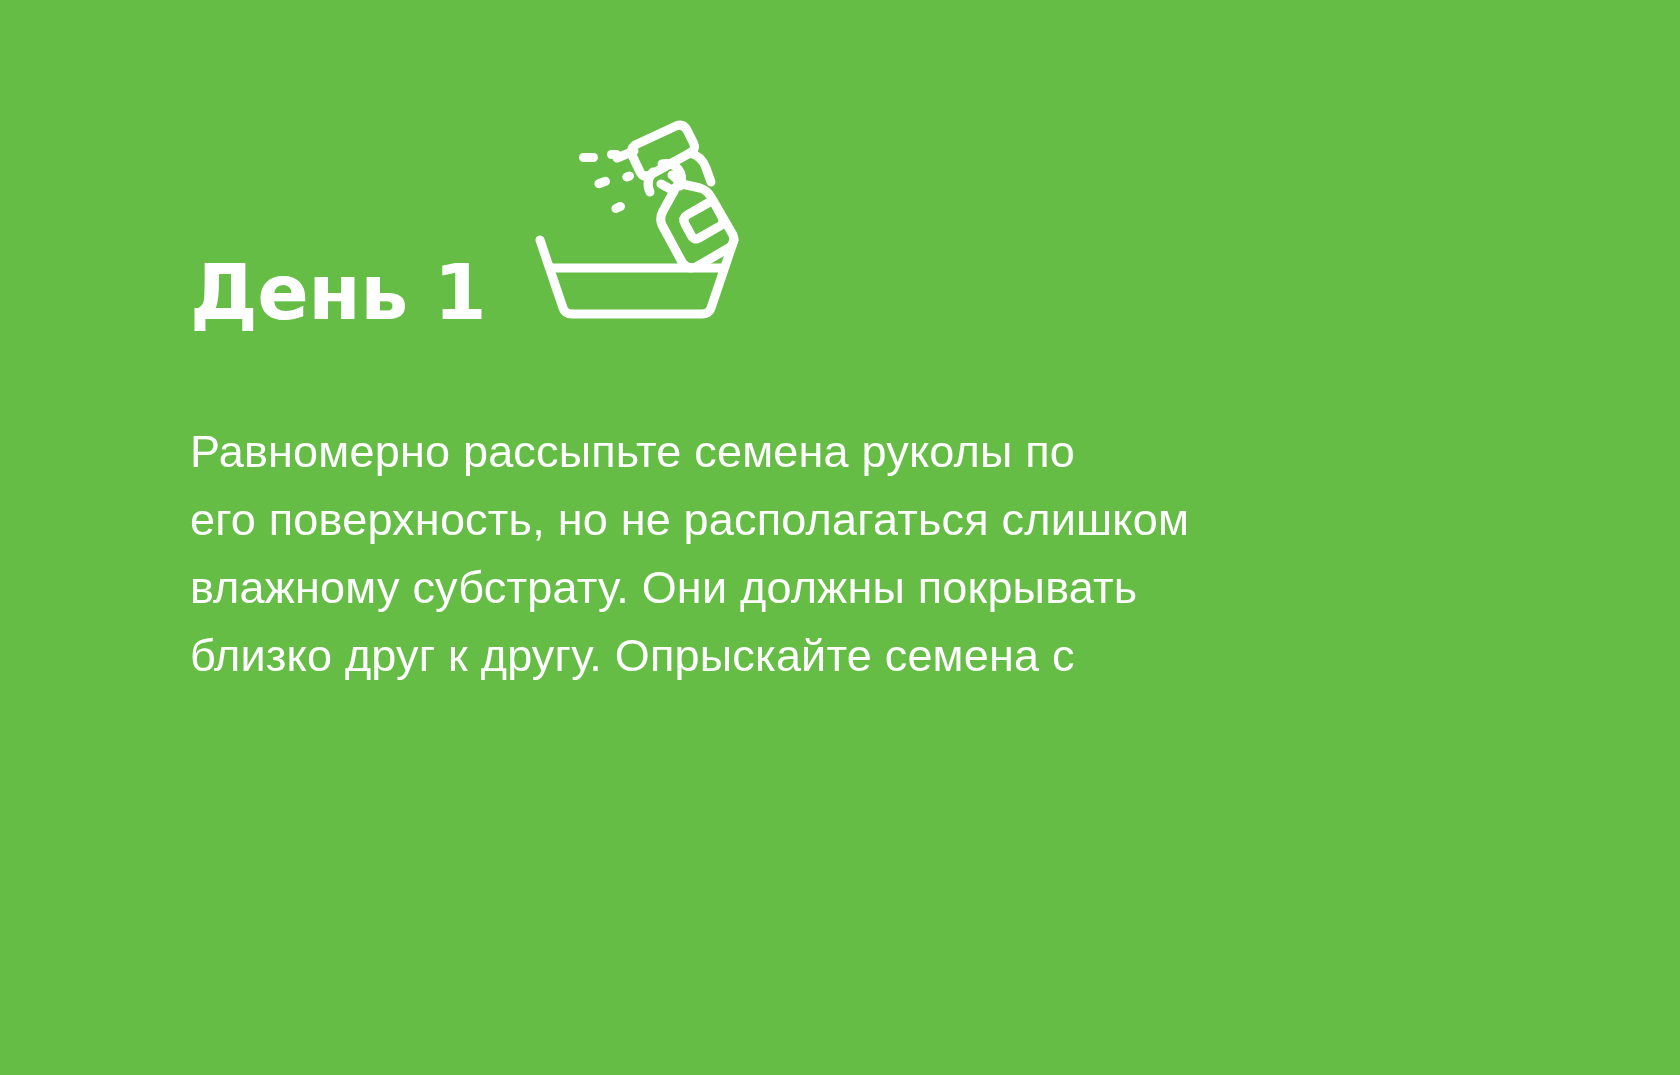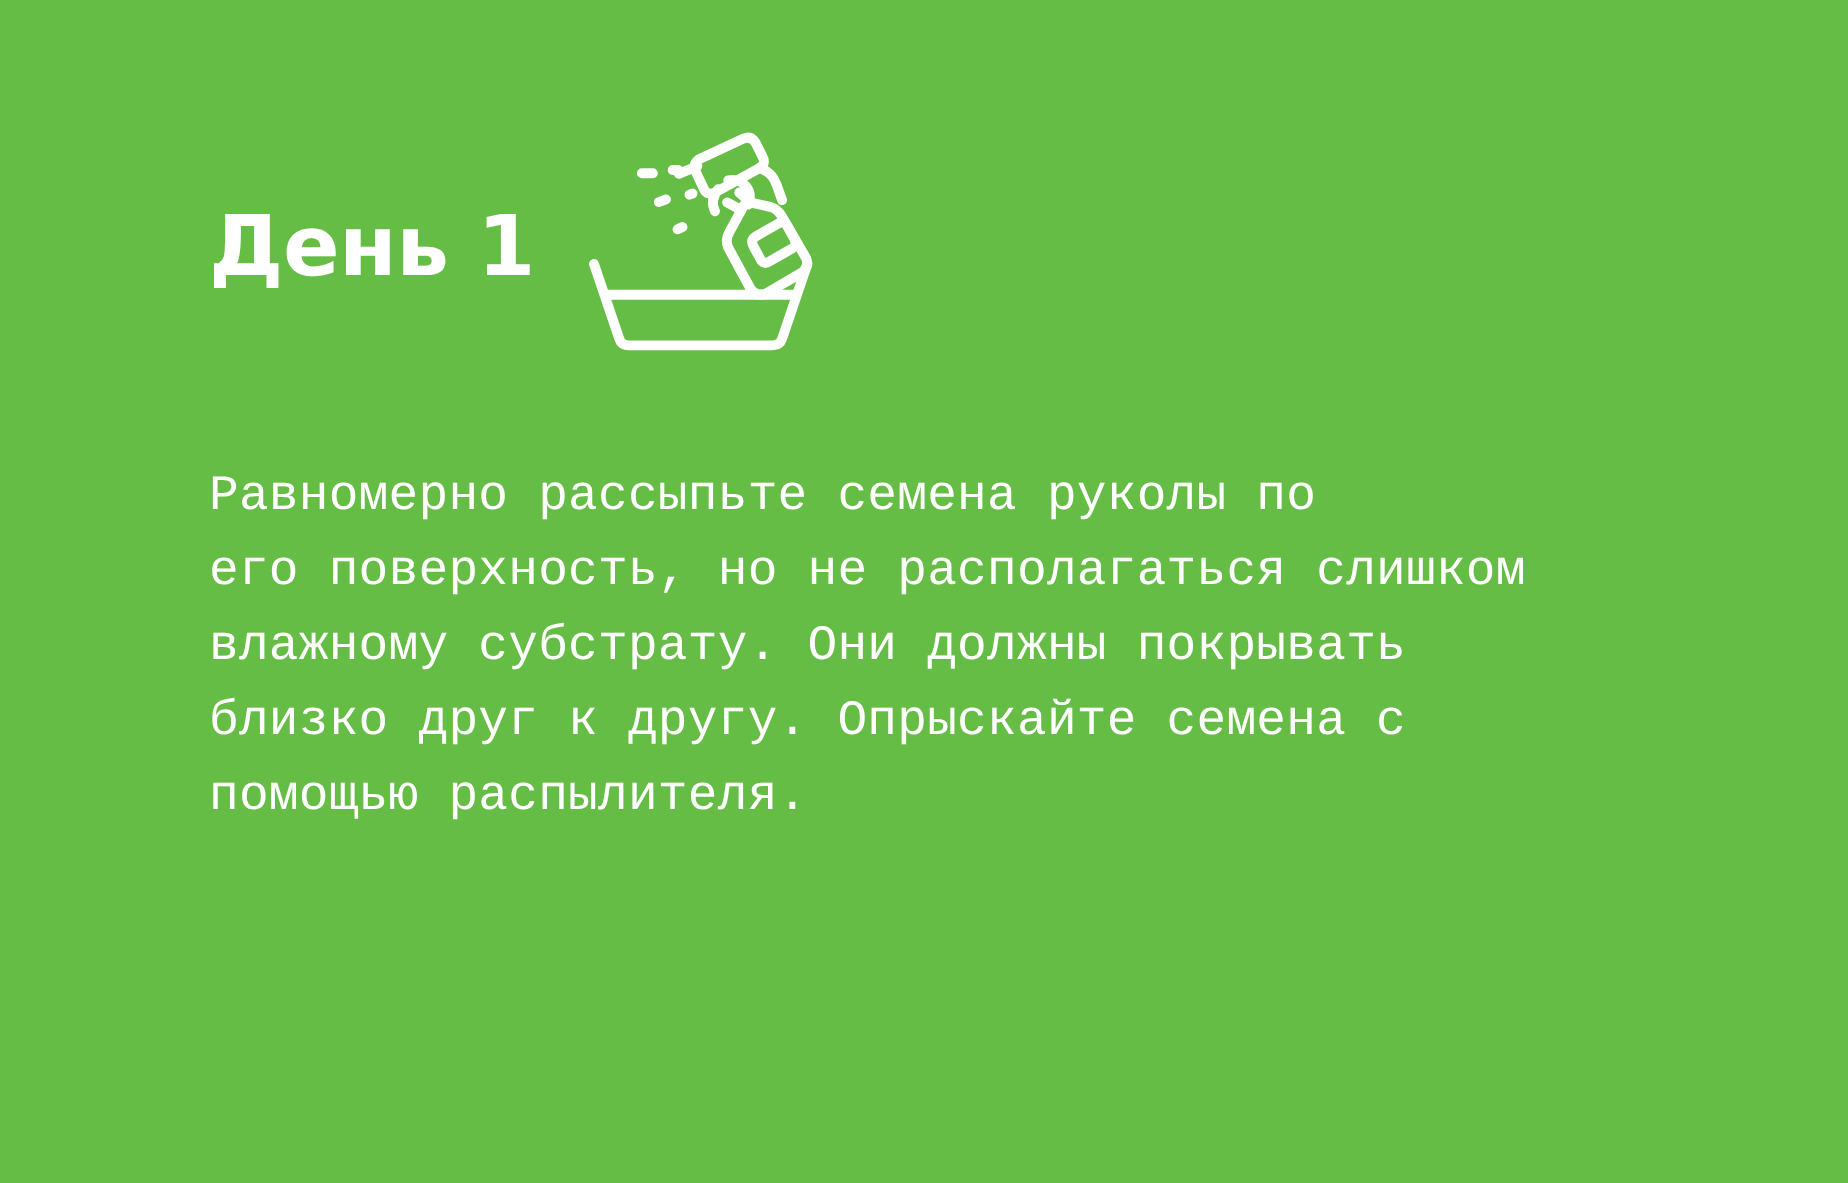--- a/index.html
+++ b/index.html
@@ -24,21 +24,21 @@
   
   #heading-block {
     position: absolute;
     left: 190px;
     top: 112px;
     width: 760px;
   }
 
   .heading-row {
     display: flex;
-    align-items: center;
+    align-items: flex-end;
     gap: 30px;
   }
 
   .heading-text {
     color: #ffffff;
     font-family: "DejaVu Sans", sans-serif;
     font-weight: 700;
     font-size: 76px;
     line-height: 1.16;
     letter-spacing: -0.5px;
@@ -60,21 +60,21 @@
     flex: 0 0 auto;
   }
 
   
   #body-paragraph {
     position: absolute;
     left: 190px;
     top: 418px;
     width: 1270px;
     color: #ffffff;
-    font-family: Liberation Mono, monospace;
+    font-family: Liberation Sans, sans-serif;
     font-weight: 300;
     font-size: 45px;
     line-height: 68px;
     letter-spacing: 0.2px;
   }
 
   #body-paragraph .para-line {
     display: block;
     white-space: nowrap;
   }
@@ -125,16 +125,15 @@
         </svg>
       </span>
     </div>
   </div>
 
   <div id="body-paragraph">
     <span class="para-line">Равномерно рассыпьте семена руколы по</span>
     <span class="para-line">его поверхность, но не располагаться слишком</span>
     <span class="para-line">влажному субстрату. Они должны покрывать</span>
     <span class="para-line">близко друг к другу. Опрыскайте семена с</span>
-    <span class="para-line">помощью распылителя.</span>
   </div>
 
 </div>
 
 </body></html>

